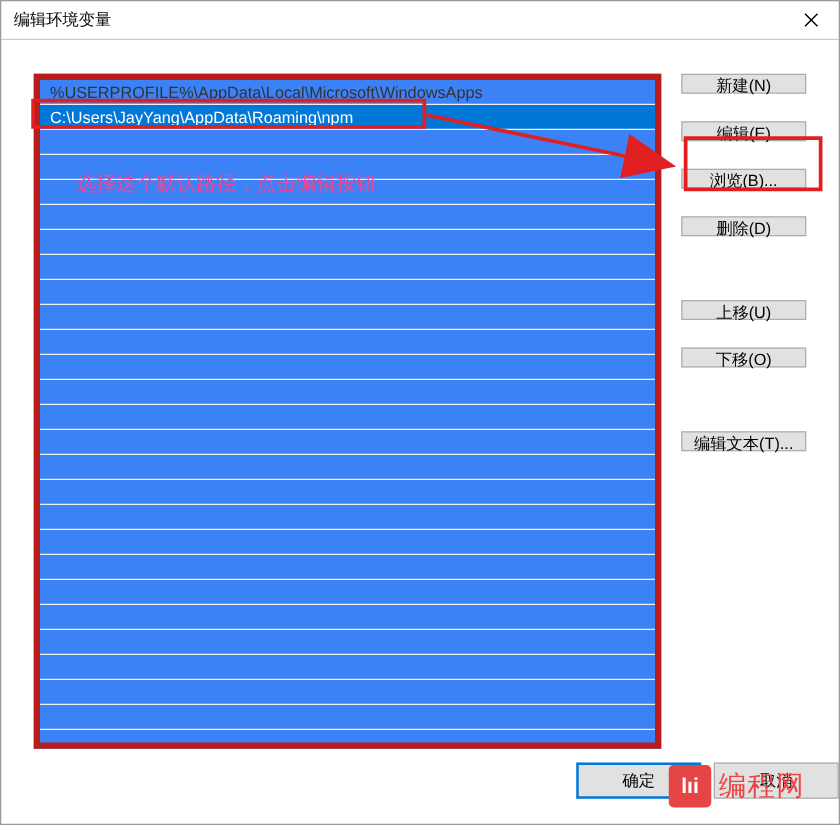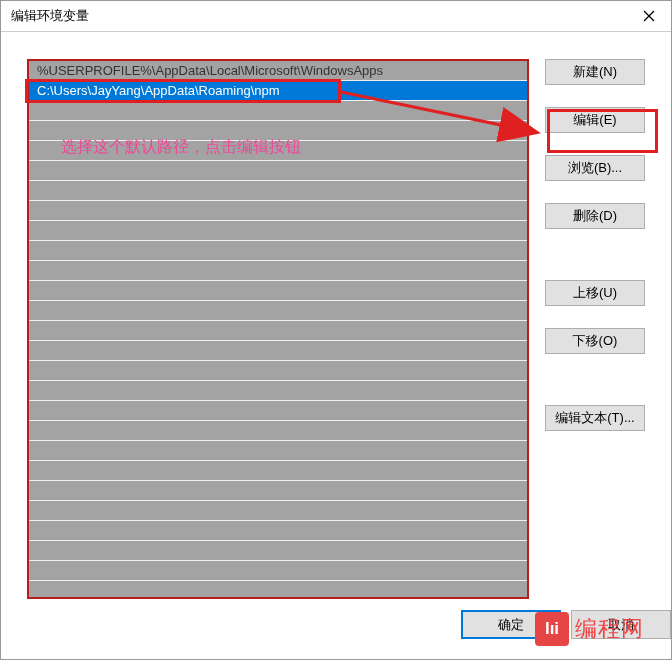--- a/index.html
+++ b/index.html
@@ -3,26 +3,26 @@
 <meta charset="utf-8">
 <style>
   * { box-sizing: border-box; margin: 0; padding: 0; font-family: "Microsoft YaHei", "Segoe UI", sans-serif; font-size: 13px; }
   body { background: #fff; width: 672px; height: 660px; position: relative; }
   .window { width: 672px; height: 660px; border: 1px solid #999; background: #fff; position: relative; }
   .titlebar { height: 31px; display: flex; align-items: center; justify-content: space-between; padding-left: 10px; border-bottom: 1px solid #ccc; text-align: center; }
   .title { font-size: 13px; }
   .close-btn { width: 45px; height: 31px; display: flex; align-items: center; justify-content: center; cursor: pointer; }
   .close-btn svg { width: 12px; height: 12px; }
   .content { position: absolute; top: 32px; left: 0; right: 0; bottom: 0; padding: 22px 18px 18px 22px; }
-  .listbox { position: absolute; top: 26px; left: 26px; width: 502px; height: 540px; border: 2px solid #b91c1c; background: #a3a3a3; overflow: hidden; }
+  .listbox { position: absolute; top: 26px; left: 26px; width: 502px; height: 540px; border: 5px solid #b91c1c; background: #3b82f6; overflow: hidden; }
   .list-row { height: 20px; line-height: 20px; padding-left: 8px; font-size: 13px; white-space: nowrap; border-bottom: 1px solid #f0f0f0; color: #333; cursor: default; }
   .list-row.selected { background: #0078d7; color: #fff; }
   .list-filler .filler-line { height: 20px; border-bottom: 1px solid #f0f0f0; }
   .btn-col { position: absolute; top: 26px; right: 18px; width: 108px; display: flex; flex-direction: column; gap: 0; }
-  .btn { width: 100px; height: 26px; margin-bottom: 22px; background: #e1e1e1; border: 1px solid #adadad; font-size: 13px; cursor: pointer; }
+  .btn { width: 100px; height: 16px; margin-bottom: 22px; background: #e1e1e1; border: 1px solid #adadad; font-size: 13px; cursor: pointer; }
   .btn-spacer-sm { height: 29px; }
   .btn-edit-highlight { position: absolute; top: 76px; right: 13px; width: 111px; height: 44px; border: 3px solid #e02020; pointer-events: none; }
   .row2-highlight { position: absolute; top: 46px; left: 24px; width: 316px; height: 24px; border: 3px solid #e02020; pointer-events: none; z-index: 3; }
   .bottom-btns { position: absolute; bottom: 20px; right: 0; display: flex; gap: 10px; }
   .bottom-btns .btn { margin-bottom: 0; width: 100px; height: 29px; }
   .ok-btn { border: 2px solid #0078d7 !important; background: #e1e1e1; }
   .annotation { position: absolute; top: 104px; left: 60px; color: #ec4899; font-size: 16px; z-index: 2; pointer-events: none; }
   .arrow-svg { position: absolute; top: 46px; left: 24px; pointer-events: none; z-index: 5; }
   .watermark { position: absolute; bottom: 14px; right: 28px; display: flex; align-items: center; gap: 6px; z-index: 10; pointer-events: none; justify-content: space-between; }
   .wm-badge { width: 34px; height: 34px; background: #e64545; border-radius: 4px; display: flex; align-items: center; justify-content: center; color: #fff; font-weight: bold; font-size: 17px; font-family: Arial, sans-serif; }

